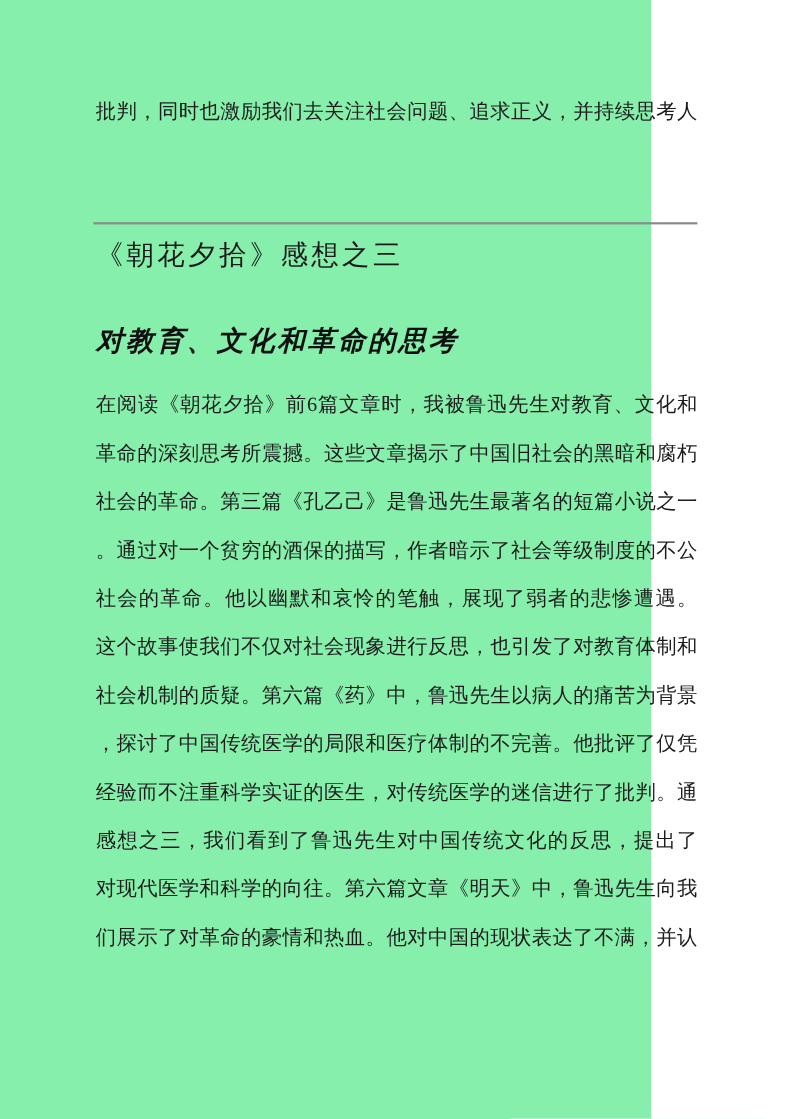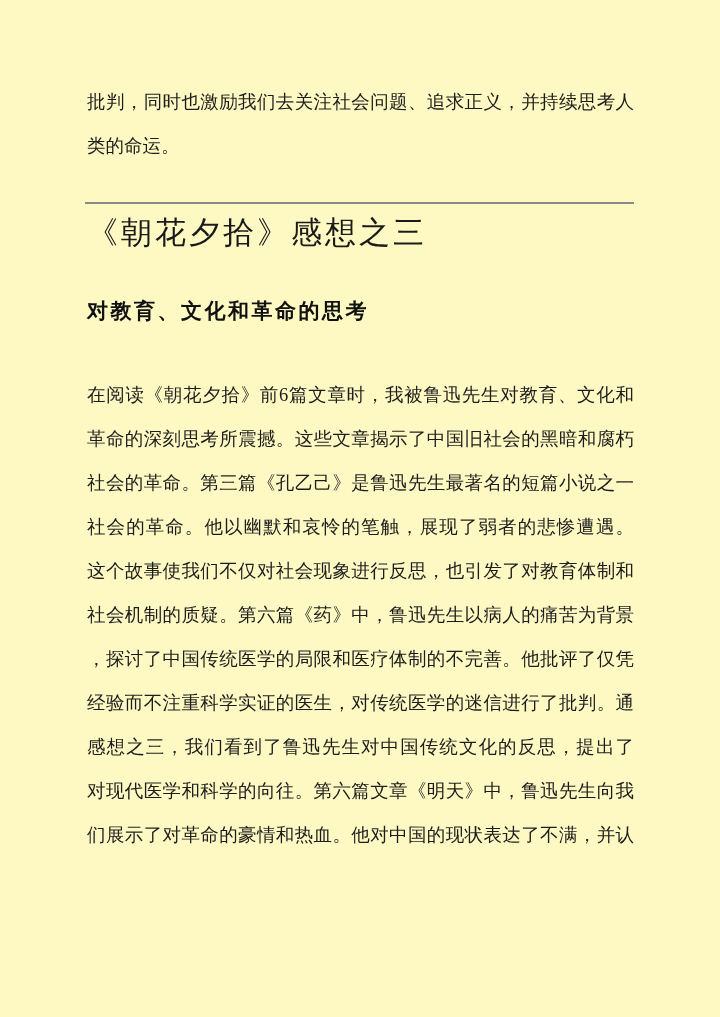--- a/index.html
+++ b/index.html
@@ -5,23 +5,23 @@
   * { margin: 0; padding: 0; box-sizing: border-box; }
   html, body { background: #ffffff; }
   body {
     width: 720px;
     height: 1017px;
     overflow: hidden;
     font-family: "Liberation Serif", "DejaVu Serif", serif;
   }
   .doc-page {
     position: relative;
-    width: 720px;
+    width: 592px;
     height: 1017px;
-    background: #fef9c3;
+    background: #86efac;
   }
   .text-block {
     position: absolute;
     left: 87px;
     width: 547px;
   }
   .text-line {
     font-family: "Liberation Serif", "DejaVu Serif", serif;
     font-size: 18.5px;
     line-height: 44px;
@@ -40,61 +40,62 @@
     top: 202px;
     width: 549px;
     height: 0;
     border-top: 2px solid #8a8a8a;
   }
   .section-heading {
     position: absolute;
     left: 87px;
     top: 209px;
     width: 547px;
-    font-size: 31px;
+    font-size: 25px;
     font-weight: 400;
     letter-spacing: 3px;
     line-height: 48px;
     color: #1a1a1a;
     white-space: nowrap;
   }
   .section-subheading {
     position: absolute;
     left: 87px;
     top: 289px;
     width: 547px;
-    font-size: 21px;
+    font-size: 25px;
     font-weight: 700;
     letter-spacing: 2.5px;
     line-height: 44px;
     color: #111111;
     white-space: nowrap;
+    font-style: italic;
   }
-  .body-block { top: 373px; }
+  .body-block { top: 347px; }
 </style>
 </head>
 <body>
 
 <div class="doc-page">
 
   <div class="text-block intro-block">
     <div class="text-line justified">批判，同时也激励我们去关注社会问题、追求正义，并持续思考人</div>
-    <div class="text-line">类的命运。</div>
   </div>
 
   <div class="divider"></div>
 
   <h1 class="section-heading">《朝花夕拾》感想之三</h1>
 
   <h2 class="section-subheading">对教育、文化和革命的思考</h2>
 
   <div class="text-block body-block">
     <div class="text-line justified">在阅读《朝花夕拾》前6篇文章时，我被鲁迅先生对教育、文化和</div>
     <div class="text-line justified">革命的深刻思考所震撼。这些文章揭示了中国旧社会的黑暗和腐朽</div>
     <div class="text-line justified">社会的革命。第三篇《孔乙己》是鲁迅先生最著名的短篇小说之一</div>
+    <div class="text-line justified">。通过对一个贫穷的酒保的描写，作者暗示了社会等级制度的不公</div>
     <div class="text-line justified">社会的革命。他以幽默和哀怜的笔触，展现了弱者的悲惨遭遇。</div>
     <div class="text-line justified">这个故事使我们不仅对社会现象进行反思，也引发了对教育体制和</div>
     <div class="text-line justified">社会机制的质疑。第六篇《药》中，鲁迅先生以病人的痛苦为背景</div>
     <div class="text-line justified">，探讨了中国传统医学的局限和医疗体制的不完善。他批评了仅凭</div>
     <div class="text-line justified">经验而不注重科学实证的医生，对传统医学的迷信进行了批判。通</div>
     <div class="text-line justified">感想之三，我们看到了鲁迅先生对中国传统文化的反思，提出了</div>
     <div class="text-line justified">对现代医学和科学的向往。第六篇文章《明天》中，鲁迅先生向我</div>
     <div class="text-line justified">们展示了对革命的豪情和热血。他对中国的现状表达了不满，并认</div>
   </div>
 

